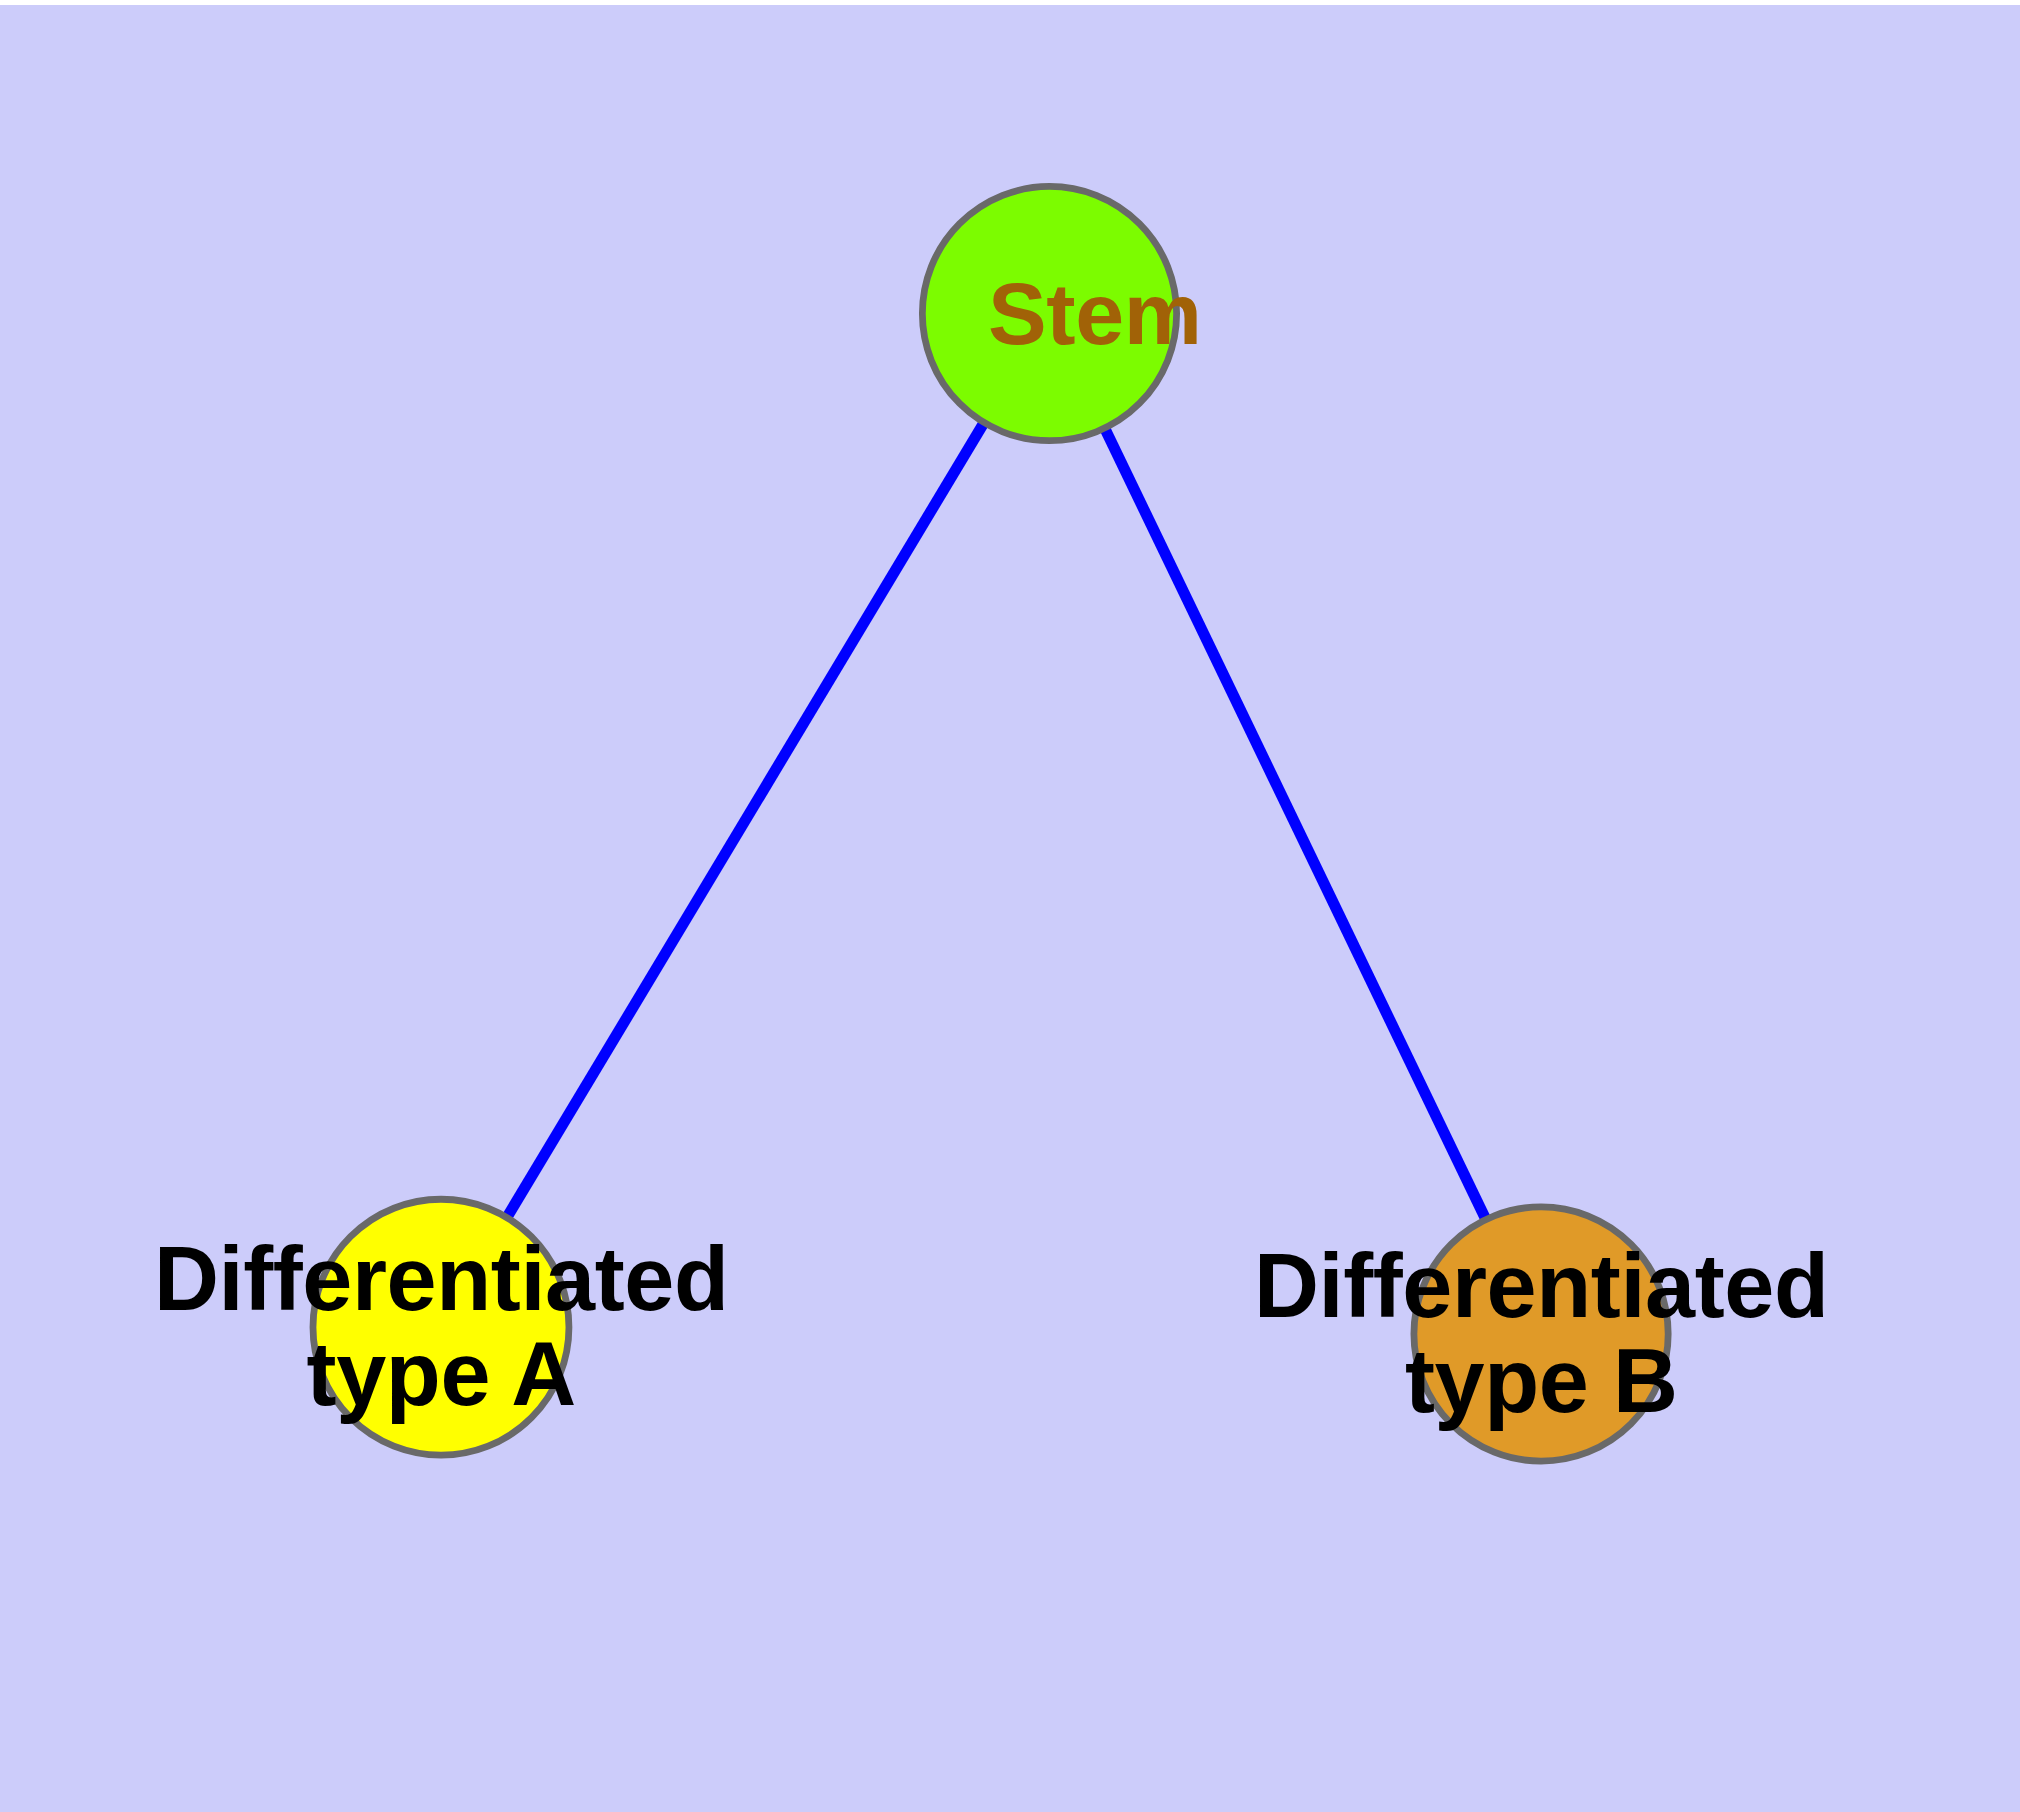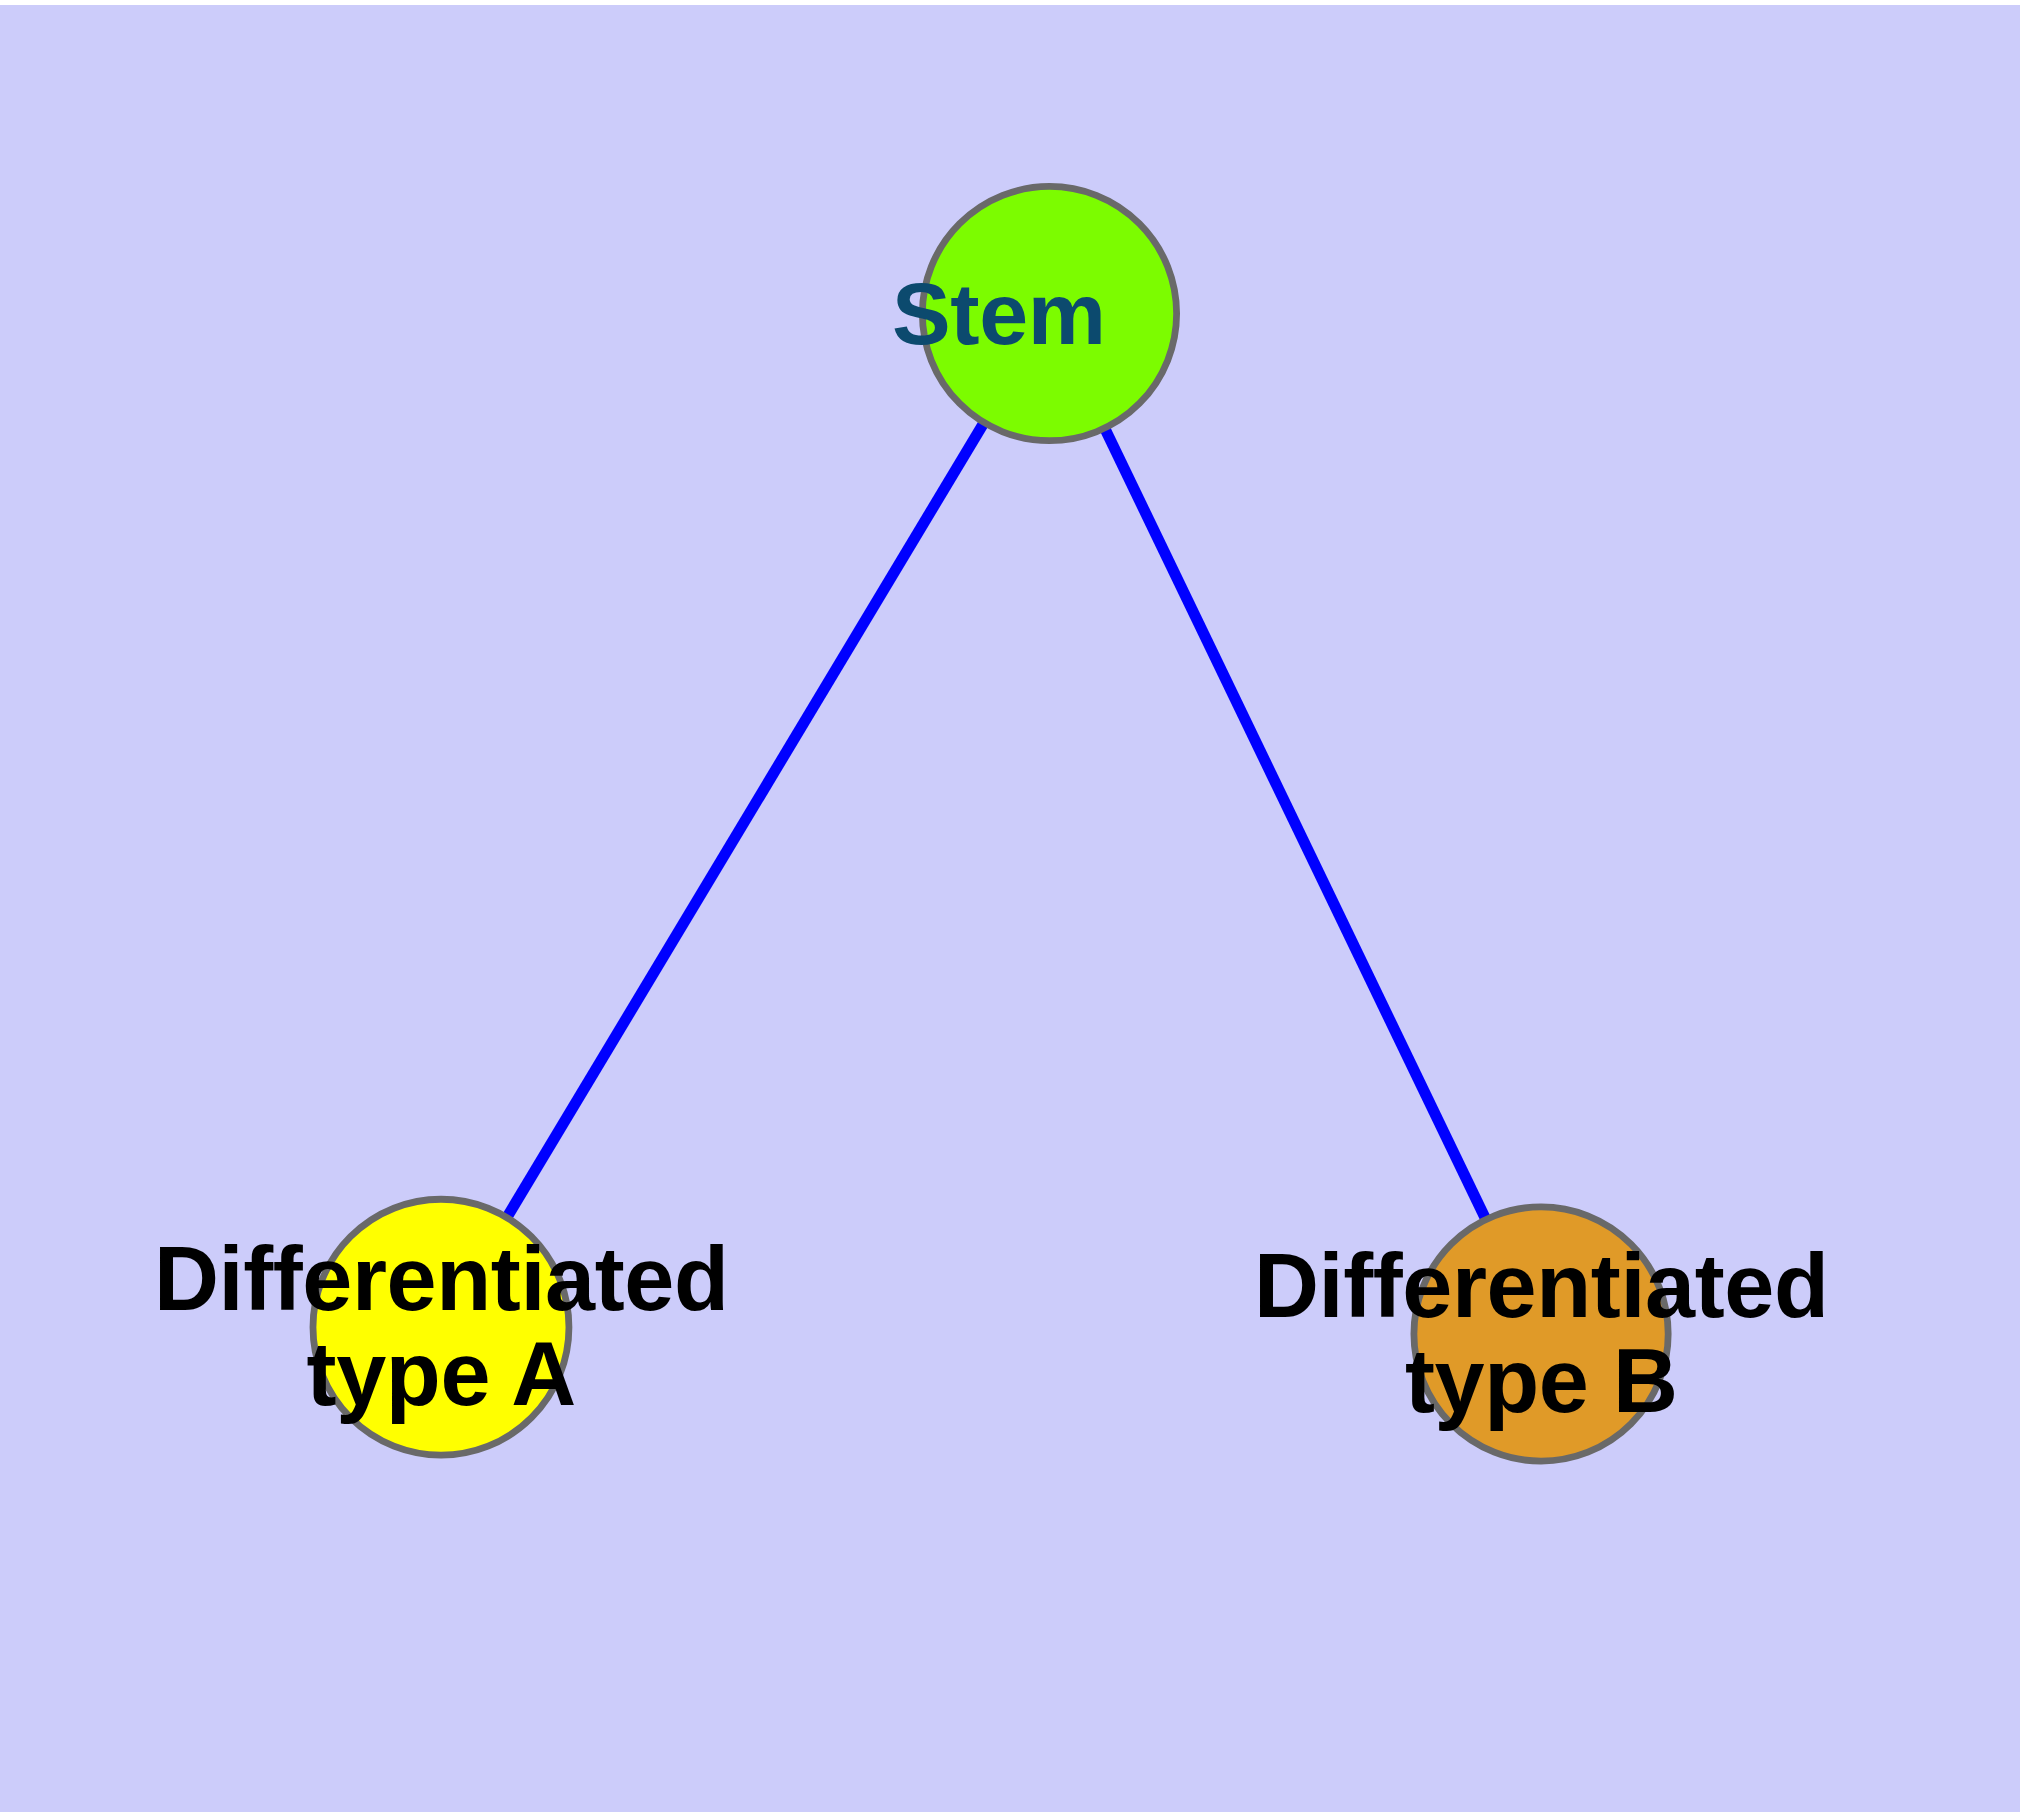--- a/index.html
+++ b/index.html
@@ -61,21 +61,21 @@
         <line x1="1238" y1="370" x2="1818" y2="1574" stroke="#0000ff" stroke-width="13" stroke-linecap="butt"></line>
       </g>
     <g id="nodes-layer">
         <circle cx="1238" cy="370" r="150" fill="#7cfc00" stroke="#696969" stroke-width="8"></circle>
         <circle cx="520" cy="1566" r="151" fill="#ffff00" stroke="#696969" stroke-width="8"></circle>
         <circle cx="1818" cy="1574" r="150" fill="#e09a28" stroke="#696969" stroke-width="8"></circle>
       </g>
   </svg>
 
   <div id="labels-layer">
-      <div class="node-label label-stem" style="color: #0c4a6e; left: 892px; top: 267px; width: auto;">Stem</div>
+      <div class="node-label label-stem" style="color: #a16207; left: 988px; top: 267px; width: auto;">Stem</div>
       <div class="node-label label-child" style="color: rgb(0, 0, 0); left: 154px; top: 1232px; width: auto;">Differentiated
 type A</div>
       <div class="node-label label-child" style="color: rgb(0, 0, 0); left: 1254px; top: 1239px; width: auto;">Differentiated
 type B</div>
     </div>
 
 </div>
 
 
 </body></html>

